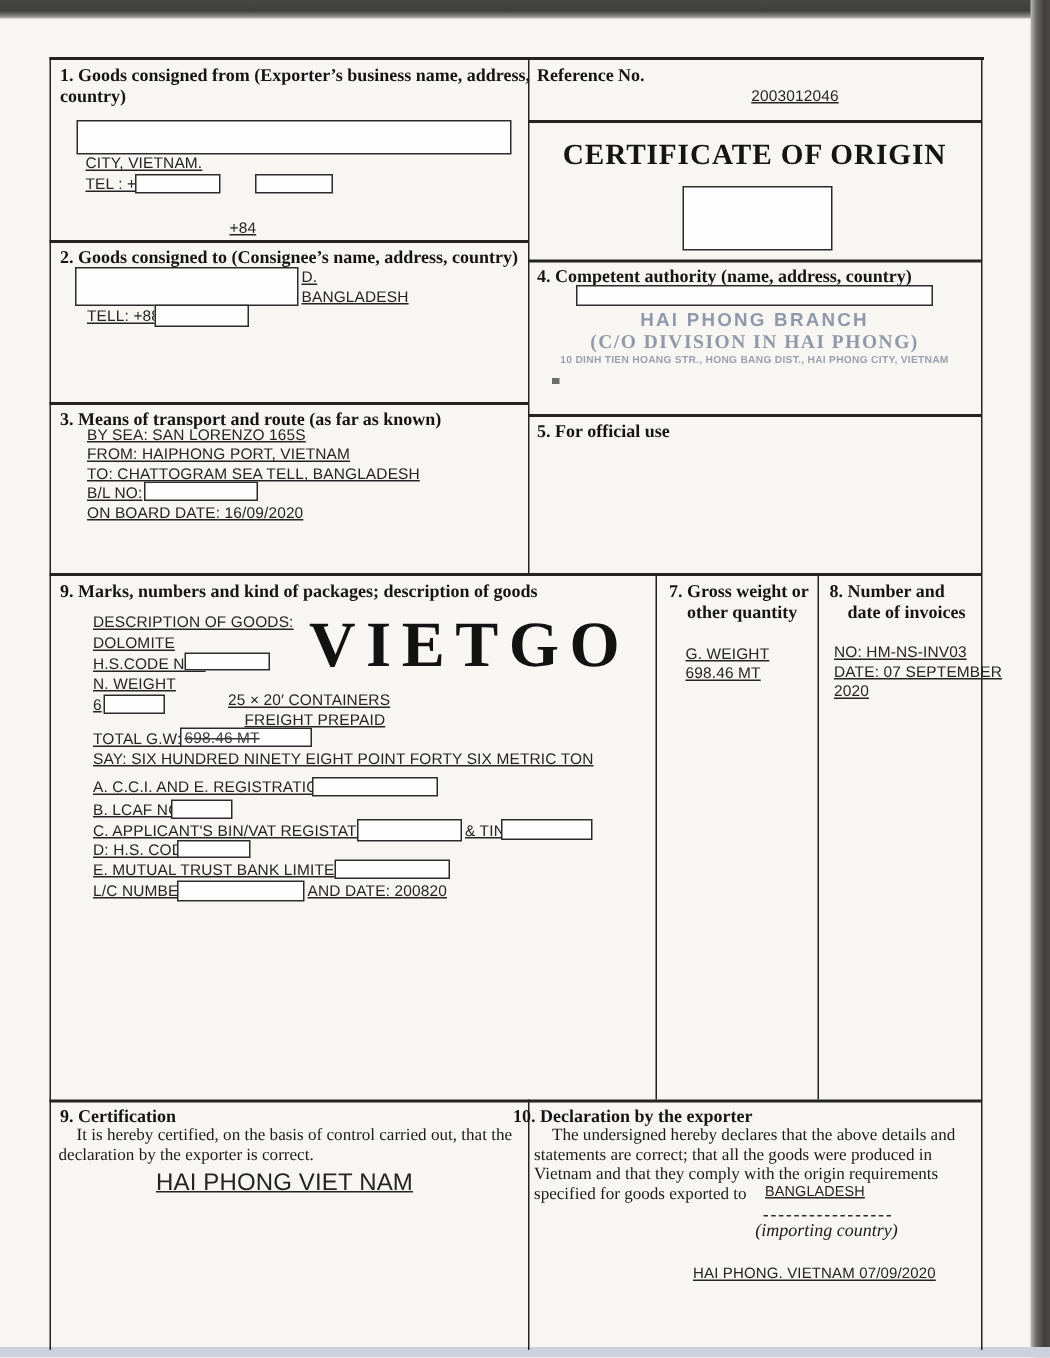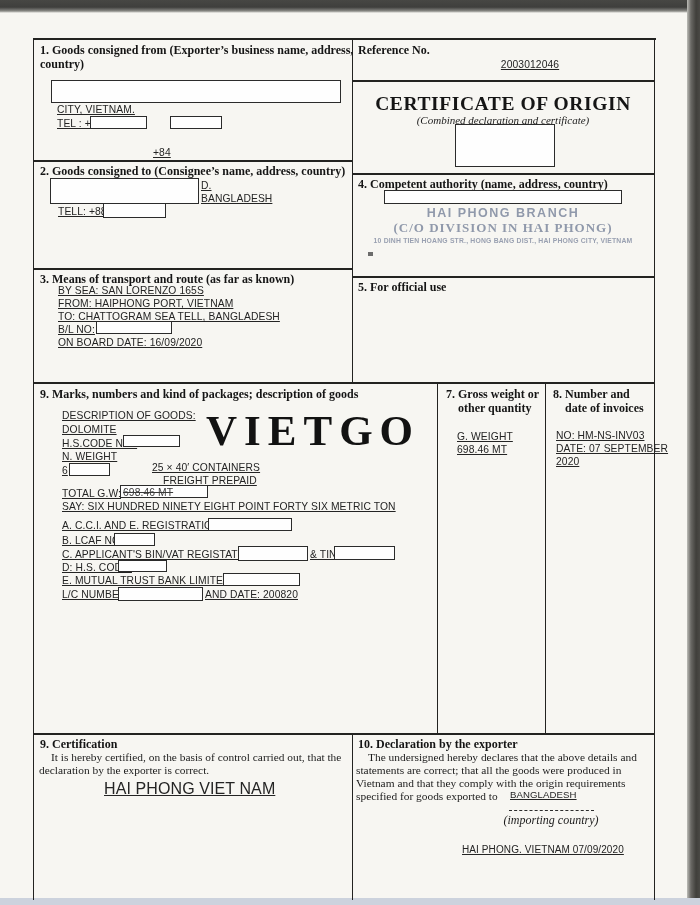--- a/index.html
+++ b/index.html
@@ -54,21 +54,20 @@
   <div class="abs f" style="left:57px;top:104px;">CITY, VIETNAM.</div>
   <div class="abs f" style="left:57px;top:118px;">TEL : +8</div>
   <div class="abs rb" style="left:90px;top:116px;width:55px;height:11px;"></div>
   <div class="abs f" style="left:153px;top:118px;margin-top:29px;">+84</div>
   <div class="abs rb" style="left:170px;top:116px;width:50px;height:11px;"></div>
 
   <div class="abs t" style="left:358px;top:43px;">Reference No.</div>
   <div class="abs f" style="left:460px;top:59px;width:140px;text-align:center;">2003012046</div>
 
   <div class="abs t" style="left:352px;top:92px;width:302px;text-align:center;font-size:19.5px;letter-spacing:0.6px;">CERTIFICATE OF ORIGIN</div>
-  <div class="abs serifbody" style="left:352px;top:114px;width:302px;text-align:center;font-style:italic;font-size:11px;">(Combined declaration and certificate)</div>
   <div class="abs rb" style="left:455px;top:124px;width:98px;height:41px;"></div>
 
   <div class="abs t" style="left:40px;top:164px;">2. Goods consigned to (Consignee’s name, address, country)</div>
   <div class="abs rb" style="left:50px;top:178px;width:147px;height:24px;"></div>
   <div class="abs f" style="left:201px;top:180px;">D.</div>
   <div class="abs f" style="left:201px;top:193px;">BANGLADESH</div>
   <div class="abs f" style="left:58px;top:206px;">TELL: +880</div>
   <div class="abs rb" style="left:103px;top:203px;width:61px;height:13px;"></div>
 
   <div class="abs t" style="left:358px;top:177px;">4. Competent authority (name, address, country)</div>
@@ -89,21 +88,21 @@
   <div class="abs t" style="left:358px;top:280px;">5. For official use</div>
 
   <div class="abs t" style="left:40px;top:387px;">9. Marks, numbers and kind of packages; description of goods</div>
   <div class="abs f" style="left:62px;top:410px;">DESCRIPTION OF GOODS:</div>
   <div class="abs f" style="left:62px;top:424px;">DOLOMITE</div>
   <div class="abs f" style="left:62px;top:438px;">H.S.CODE NO :</div>
   <div class="abs rb" style="left:123px;top:435px;width:55px;height:10px;"></div>
   <div class="abs f" style="left:62px;top:451px;">N. WEIGHT</div>
   <div class="abs f" style="left:62px;top:465px;">6</div>
   <div class="abs rb" style="left:69px;top:463px;width:39px;height:11px;"></div>
-  <div class="abs f" style="left:152px;top:462px;">25 × 40′ CONTAINERS</div>
+  <div class="abs f" style="left:152px;top:462px;">25 × 20′ CONTAINERS</div>
   <div class="abs f" style="left:163px;top:475px;">FREIGHT PREPAID</div>
   <div class="abs f" style="left:62px;top:488px;">TOTAL G.W:</div>
   <div class="abs rb" style="left:120px;top:485px;width:86px;height:11px;overflow:hidden;">
     <span class="f" style="position:relative;top:-4px;left:2px;text-decoration:line-through;color:#3a3a3a;">698.46 MT</span>
   </div>
   <div class="abs f" style="left:62px;top:501px;">SAY: SIX HUNDRED NINETY EIGHT POINT FORTY SIX METRIC TON</div>
 
   <div class="abs f" style="left:62px;top:520px;">A. C.C.I. AND E. REGISTRATION NO.:</div>
   <div class="abs rb" style="left:208px;top:518px;width:82px;height:11px;"></div>
   <div class="abs f" style="left:62px;top:535px;">B. LCAF NO.:</div>
@@ -131,21 +130,21 @@
   <div class="abs t" style="left:565px;top:401px;">date of invoices</div>
   <div class="abs f" style="left:556px;top:430px;">NO: HM-NS-INV03</div>
   <div class="abs f" style="left:556px;top:443px;">DATE: 07 SEPTEMBER</div>
   <div class="abs f" style="left:556px;top:456px;">2020</div>
 
   <div class="abs t" style="left:40px;top:737px;">9. Certification</div>
   <div class="abs serifbody ind" style="left:39px;top:751px;">It is hereby certified, on the basis of control carried out, that the</div>
   <div class="abs serifbody" style="left:39px;top:764px;">declaration by the exporter is correct.</div>
   <div class="abs f" style="left:94px;top:780px;font-size:16px;margin-left:10px;">HAI PHONG VIET NAM</div>
 
-  <div class="abs t" style="left:358px;top:737px;">10. Declaration by the exporter</div>
+  <div class="abs t" style="left:342px;top:737px;">10. Declaration by the exporter</div>
   <div class="abs serifbody ind" style="left:356px;top:751px;">The undersigned hereby declares that the above details and</div>
   <div class="abs serifbody" style="left:356px;top:764px;">statements are correct; that all the goods were produced in</div>
   <div class="abs serifbody" style="left:356px;top:777px;">Vietnam and that they comply with the origin requirements</div>
   <div class="abs serifbody" style="left:356px;top:790px;">specified for goods exported to</div>
   <div class="abs f" style="left:510px;top:789px;font-size:9.6px;">BANGLADESH</div>
   <div class="abs" style="left:509px;top:810px;width:85px;border-top:1.4px dashed #2c2c2c;"></div>
   <div class="abs serifbody" style="left:495px;top:814px;width:112px;text-align:center;font-style:italic;font-size:12px;">(importing country)</div>
   <div class="abs f" style="left:462px;top:844px;font-size:10px;">HAI PHONG. VIETNAM 07/09/2020</div>
 
 </div>

